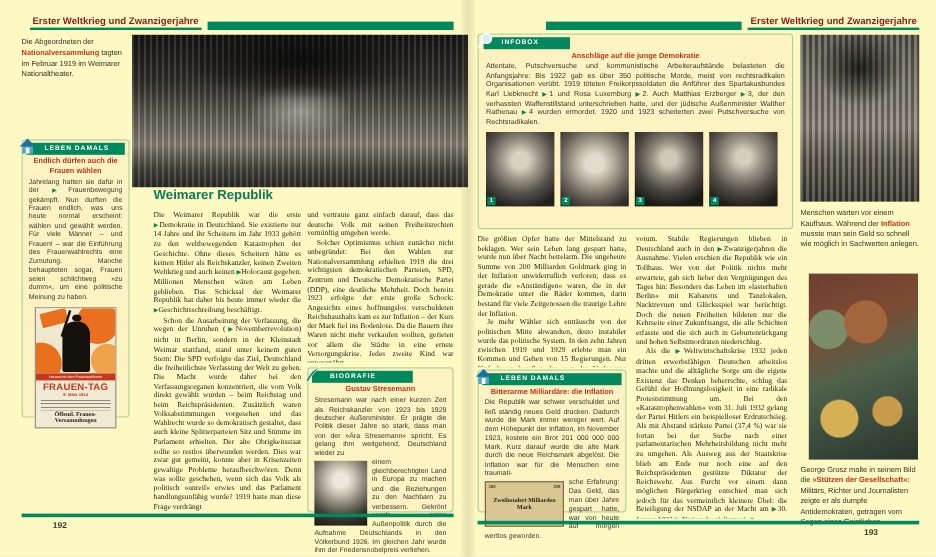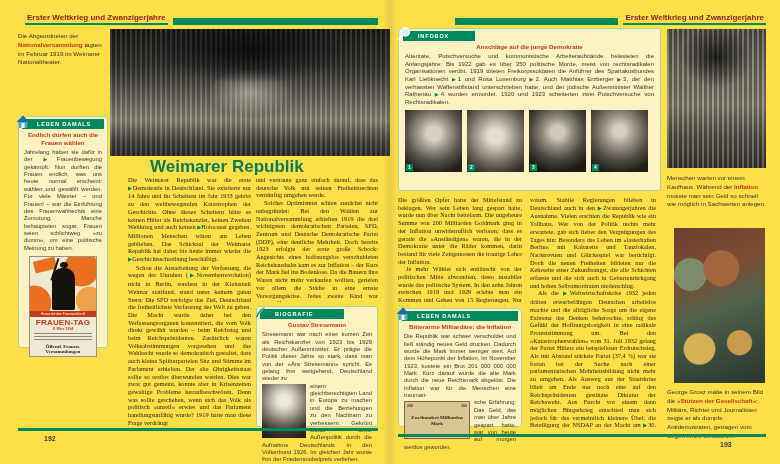--- a/index.html
+++ b/index.html
@@ -1,16 +1,16 @@
 <!DOCTYPE html>
 <html lang="de"><head>
 <meta charset="utf-8">
 <style>
   html,body{margin:0;padding:0;background:#e9e4d2;}
-  .spread{position:relative;width:780px;height:464px;background:#fde047;
+  .spread{position:relative;width:780px;height:464px;background:#fef9c3;
           font-family:"Liberation Sans",sans-serif;overflow:hidden;}
   .gutter{position:absolute;left:383px;top:0;width:14px;height:100%;
     background:linear-gradient(90deg,rgba(110,100,70,0) 0%,rgba(110,100,70,.16) 45%,rgba(110,100,70,.16) 55%,rgba(110,100,70,0) 100%);}
 
   
   .chapter-header{position:absolute;top:13px;display:flex;align-items:flex-end;}
   #ch-left{left:25px;width:353px;}
   #ch-right{left:455px;width:311px;}
   .chapter-title{font-size:8px;font-weight:bold;color:#8e1a1c;padding:0 2px 1px 2px;
     border-bottom:2px solid #00895c;white-space:nowrap;}
@@ -47,21 +47,21 @@
     font-size:5px;font-weight:bold;line-height:7px;text-align:center;}
 
   
   .caption{position:absolute;font-size:6.2px;line-height:1.42;color:#35302a;}
   .caption .hl{color:#c5341f;font-weight:bold;}
   #caption-assembly{left:18px;top:32px;width:88px;}
   #caption-kaufhaus{left:667px;top:174px;width:100px;}
   #caption-grosz{left:667px;top:388px;width:100px;}
 
   
-  .article-title{position:absolute;left:128px;top:157px;font-size:17px;font-weight:bold;color:#0b7a58;margin-left:22px;}
+  .article-title{position:absolute;left:128px;top:157px;font-size:11px;font-weight:bold;color:#0b7a58;}
   .col{position:absolute;font-family:"Liberation Serif",serif;font-size:6.3px;line-height:7.7px;
        color:#26221c;text-align:justify;overflow:hidden;}
   #col1{left:128px;top:176px;width:123px;height:252px;}
   #col2{left:256px;top:176px;width:122px;height:126px;}
   #col3{left:398px;top:196px;width:124px;height:110px;}
   #col4{left:530px;top:196px;width:126px;height:236px;}
   .col p{margin:0;}
   .col p.ind{text-indent:8px;}
   .xref{color:#00895c;font-size:85%;}
   .endmark{color:#00895c;}

